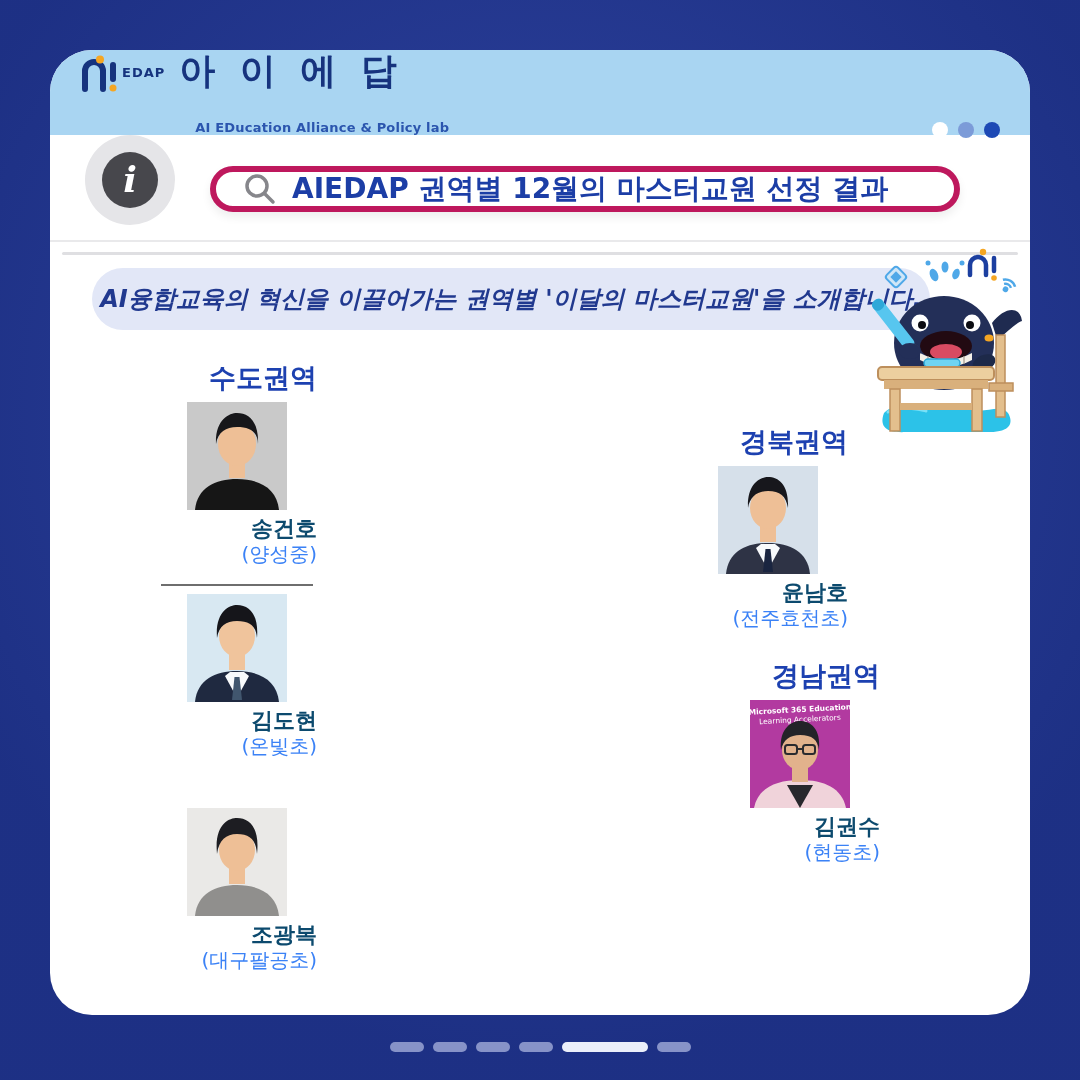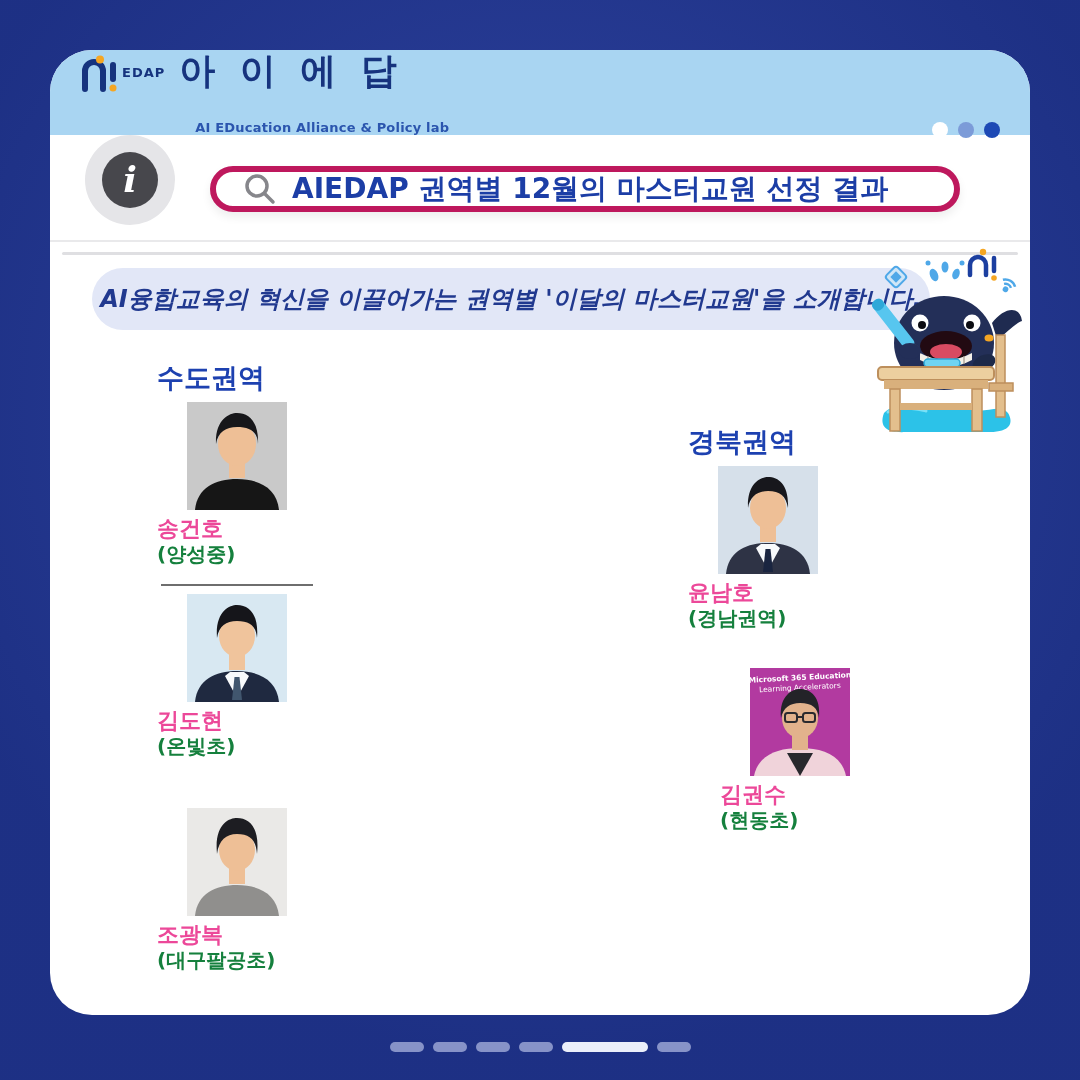--- a/index.html
+++ b/index.html
@@ -52,32 +52,32 @@
   .divider{position:absolute;background:#e9e9eb;}
   .divider.d1{left:0;top:190px;width:980px;height:2px;}
   .divider.d2{left:12px;top:202px;width:956px;height:3px;border-radius:2px;background:#dfdfe2;}
   
   .banner{
     position:absolute;left:42px;top:218px;width:838px;height:62px;border-radius:31px;
     background:var(--banner-bg,#e2e7f7);display:flex;align-items:center;justify-content:center;font-style:italic;
   }
   .banner span{font-size:24px;font-weight:700;color:var(--banner-text,#21398f);white-space:nowrap;}
   
-  .teacher-card{position:absolute;width:160px;text-align:left;}
+  .teacher-card{position:absolute;width:160px;text-align:right;}
   .pos-sudo{left:107px;top:312px;}
   .pos-chung{left:107px;top:530px;}
   .pos-honam{left:107px;top:750px;}
   .pos-gb{left:638px;top:376px;}
   .pos-gn{left:670px;top:610px;}
   .region-label{font-size:27px;font-weight:800;color:#1d41b0;line-height:32px;}
   .label-underline{width:152px;height:0;border-top:2px solid #6e6e6e;margin:4px auto 0;}
   .photo{width:100px;height:108px;margin:8px auto 0;overflow:hidden;}
   .photo svg{display:block;}
-  .t-name{font-size:22px;font-weight:600;color:#ec4899;margin-top:6px;line-height:26px;}
-  .t-school{font-size:20px;font-weight:700;color:#15803d;line-height:25px;}
+  .t-name{font-size:22px;font-weight:600;color:#0c4a6e;margin-top:6px;line-height:26px;}
+  .t-school{font-size:20px;font-weight:400;color:#3b82f6;line-height:25px;}
   
   .overlay{position:absolute;left:0;top:0;width:1080px;height:1080px;pointer-events:none;}
   
   .mascot{position:absolute;left:822px;top:193px;width:155px;height:195px;}
   
   .pagination{position:absolute;left:0;top:1042px;width:1080px;display:flex;justify-content:center;align-items:center;gap:9px;}
   .pg-dot{width:34px;height:10px;border-radius:6px;background:#8793c8;cursor:pointer;}
   .pg-dot.active{width:86px;background:#ebeffa;}
 </style>
 </head>
@@ -235,24 +235,25 @@
           <rect width="100" height="108" fill="var(--p-bg,#d6e0ea)"></rect>
           <path d="M8,108 C10,86 28,77 50,77 C72,77 90,86 92,108 Z" fill="var(--p-clothes,#2e3345)"></path>
           <path d="M38,82 L50,104 L62,82 L57,78 L43,78 Z" fill="var(--p-shirt,#fff)"></path>
           <path d="M47.5,83 L52.5,83 L55,106 L45,106 Z" fill="var(--p-tie,#1a2540)"></path>
           <rect x="42" y="58" width="16" height="18" fill="var(--p-skin,#eebf96)"></rect>
           <ellipse cx="50" cy="42" rx="18" ry="21" fill="var(--p-skin,#eebf96)"></ellipse>
           <path d="M30,42 C29,17 43,11 50,11 C61,11 71,19 70,42 C68,30 62,25 50,25 C40,25 32,30 30,42 Z" fill="var(--p-hair,#17171c)"></path>
         </svg>
       </div>
       <div class="t-name">윤남호</div>
-      <div class="t-school">(경남권역)</div>
+      <div class="t-school">(전주효천초)</div>
     </div>
 
     <div class="teacher-card pos-gn">
+      <div class="region-label">경남권역</div>
       <div class="photo" style="--p-bg: #b23aa0; --p-hair: #232328; --p-skin: #e2b28c; --p-clothes: #f0d3da; --p-shirt: #28282d;">
         <svg width="100" height="108" viewBox="0 0 100 108">
           <rect width="100" height="108" fill="var(--p-bg,#b23aa0)"></rect>
           <text x="50" y="12" text-anchor="middle" font-size="7.5" fill="#ffffff" font-weight="bold" transform="rotate(-3 50 12)">Microsoft 365 Education</text>
           <text x="50" y="22" text-anchor="middle" font-size="7.5" fill="#ffffff" transform="rotate(-3 50 22)">Learning Accelerators</text>
           <path d="M4,108 C8,88 26,80 50,80 C74,80 92,88 96,108 Z" fill="var(--p-clothes,#f0d3da)"></path>
           <path d="M37,85 L50,108 L63,85 Z" fill="var(--p-shirt,#28282d)"></path>
           <rect x="42" y="64" width="16" height="18" fill="var(--p-skin,#e2b28c)"></rect>
           <ellipse cx="50" cy="50" rx="18" ry="20" fill="var(--p-skin,#e2b28c)"></ellipse>
           <path d="M31,50 C29,27 43,21 50,21 C61,21 71,29 69,50 C68,40 62,35 50,35 C40,35 33,40 31,50 Z" fill="var(--p-hair,#232328)"></path>

